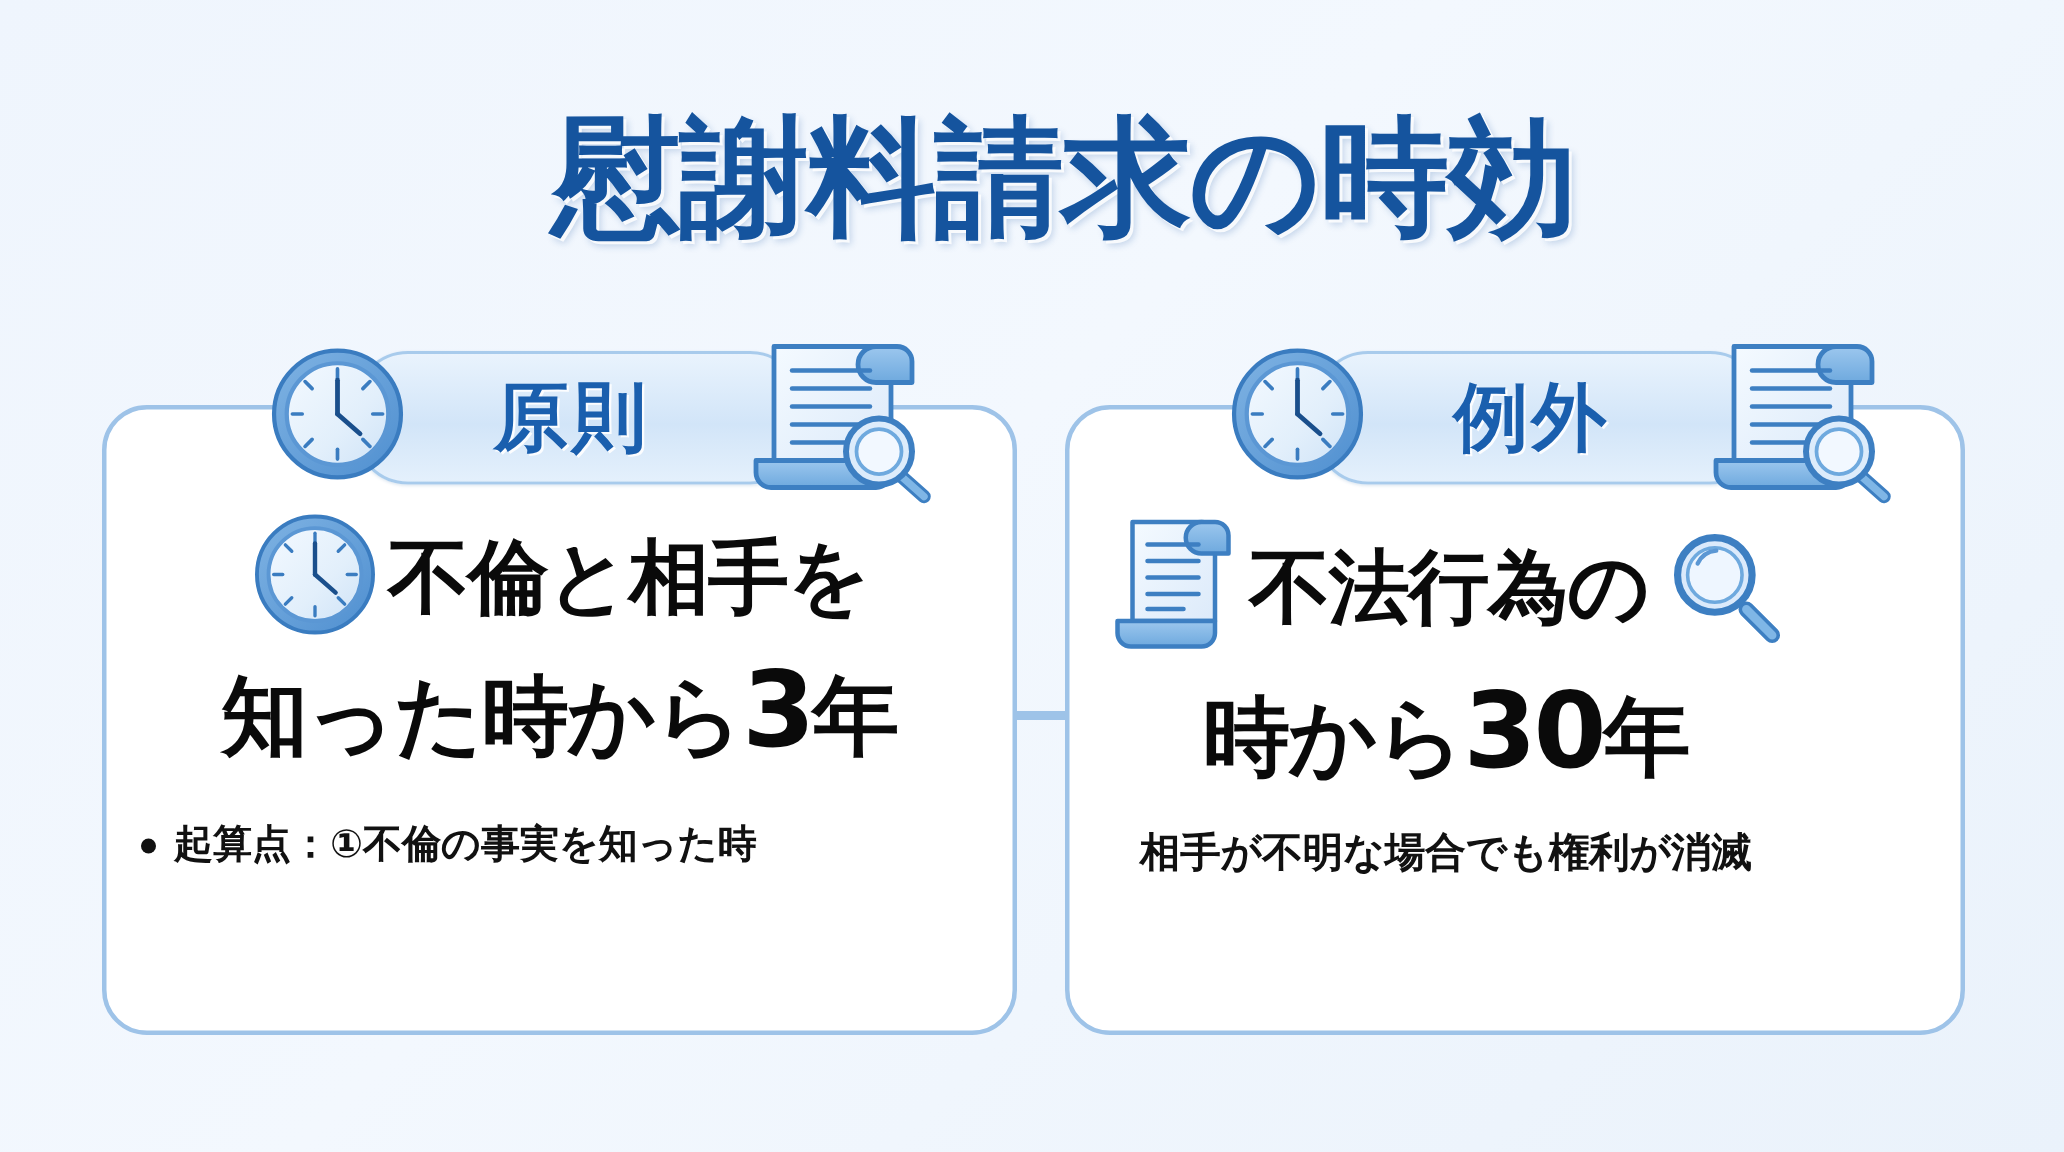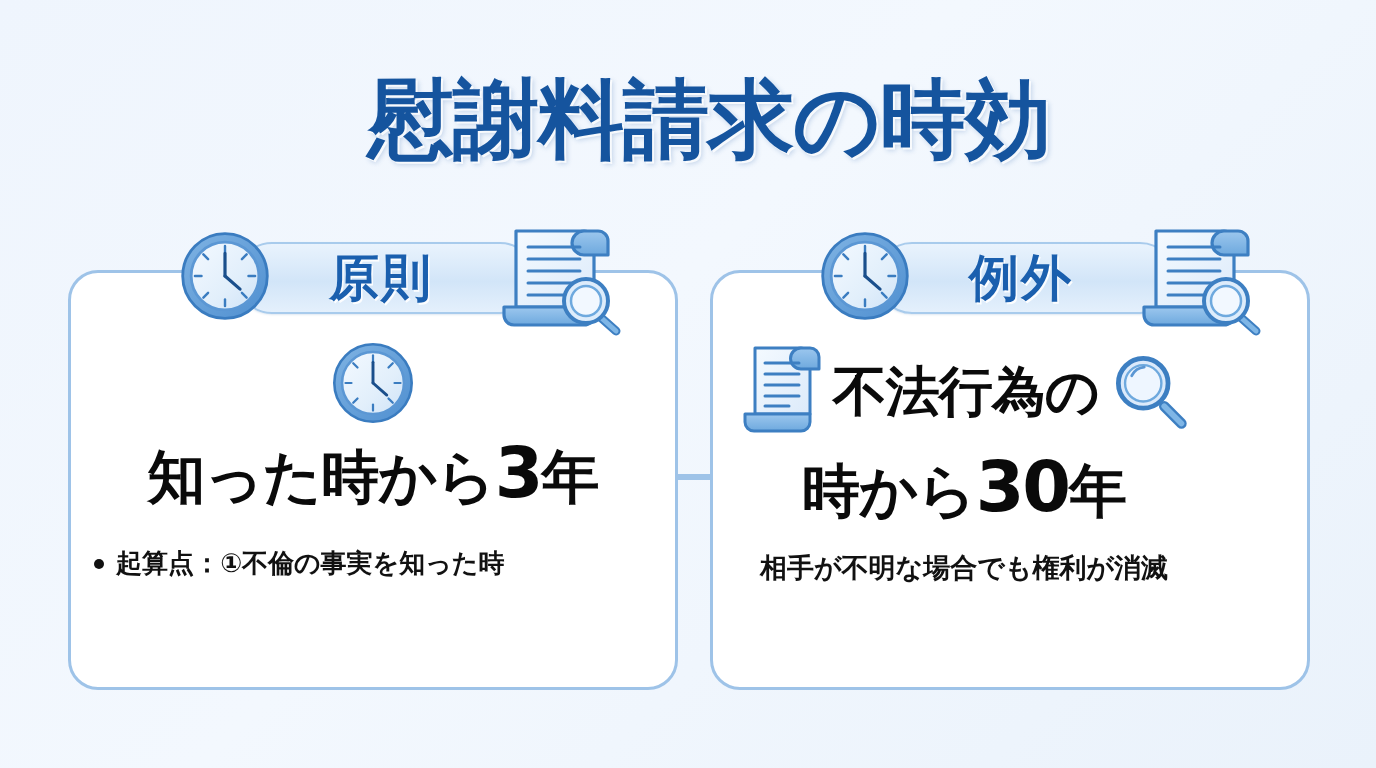--- a/index.html
+++ b/index.html
@@ -72,21 +72,21 @@
   .header-band {
     position: absolute;
     height: 92px;
     display: flex;
     align-items: center;
   }
   #header-left  { left: 178px; top: 232px; }
   #header-right { left: 818px; top: 232px; }
 
   .pill {
-    height: 72px;
+    height: 89px;
     min-width: 300px;
     border-radius: 36px;
     border: 2px solid #a8cbec;
     background: linear-gradient(180deg, #e9f3fd 0%, #d2e5f8 55%, #e4f0fc 100%);
     display: flex;
     align-items: center;
     justify-content: center;
     box-sizing: border-box;
     margin-left: -36px;
     padding-left: 60px;
@@ -335,20 +335,21 @@
             <line x1="68" y1="68" x2="73" y2="73"></line>
             <line x1="73" y1="27" x2="68" y2="32"></line>
             <line x1="32" y1="68" x2="27" y2="73"></line>
           </g>
           <g stroke="#1a4f8c" stroke-width="3.4" stroke-linecap="round">
             <line x1="50" y1="50" x2="50" y2="26"></line>
             <line x1="50" y1="50" x2="66" y2="64"></line>
           </g>
         </svg>
       </span>
+      <span class="headline">不倫と相手を</span>
     </div>
 
     <div class="headline-2">
       <span>知った時から</span><span class="num">3</span><span>年</span>
     </div>
 
     <div class="bullets">
       <div class="bullet-line">
         <span class="bullet-dot"></span>
         <span>起算点：①不倫の事実を知った時</span>

